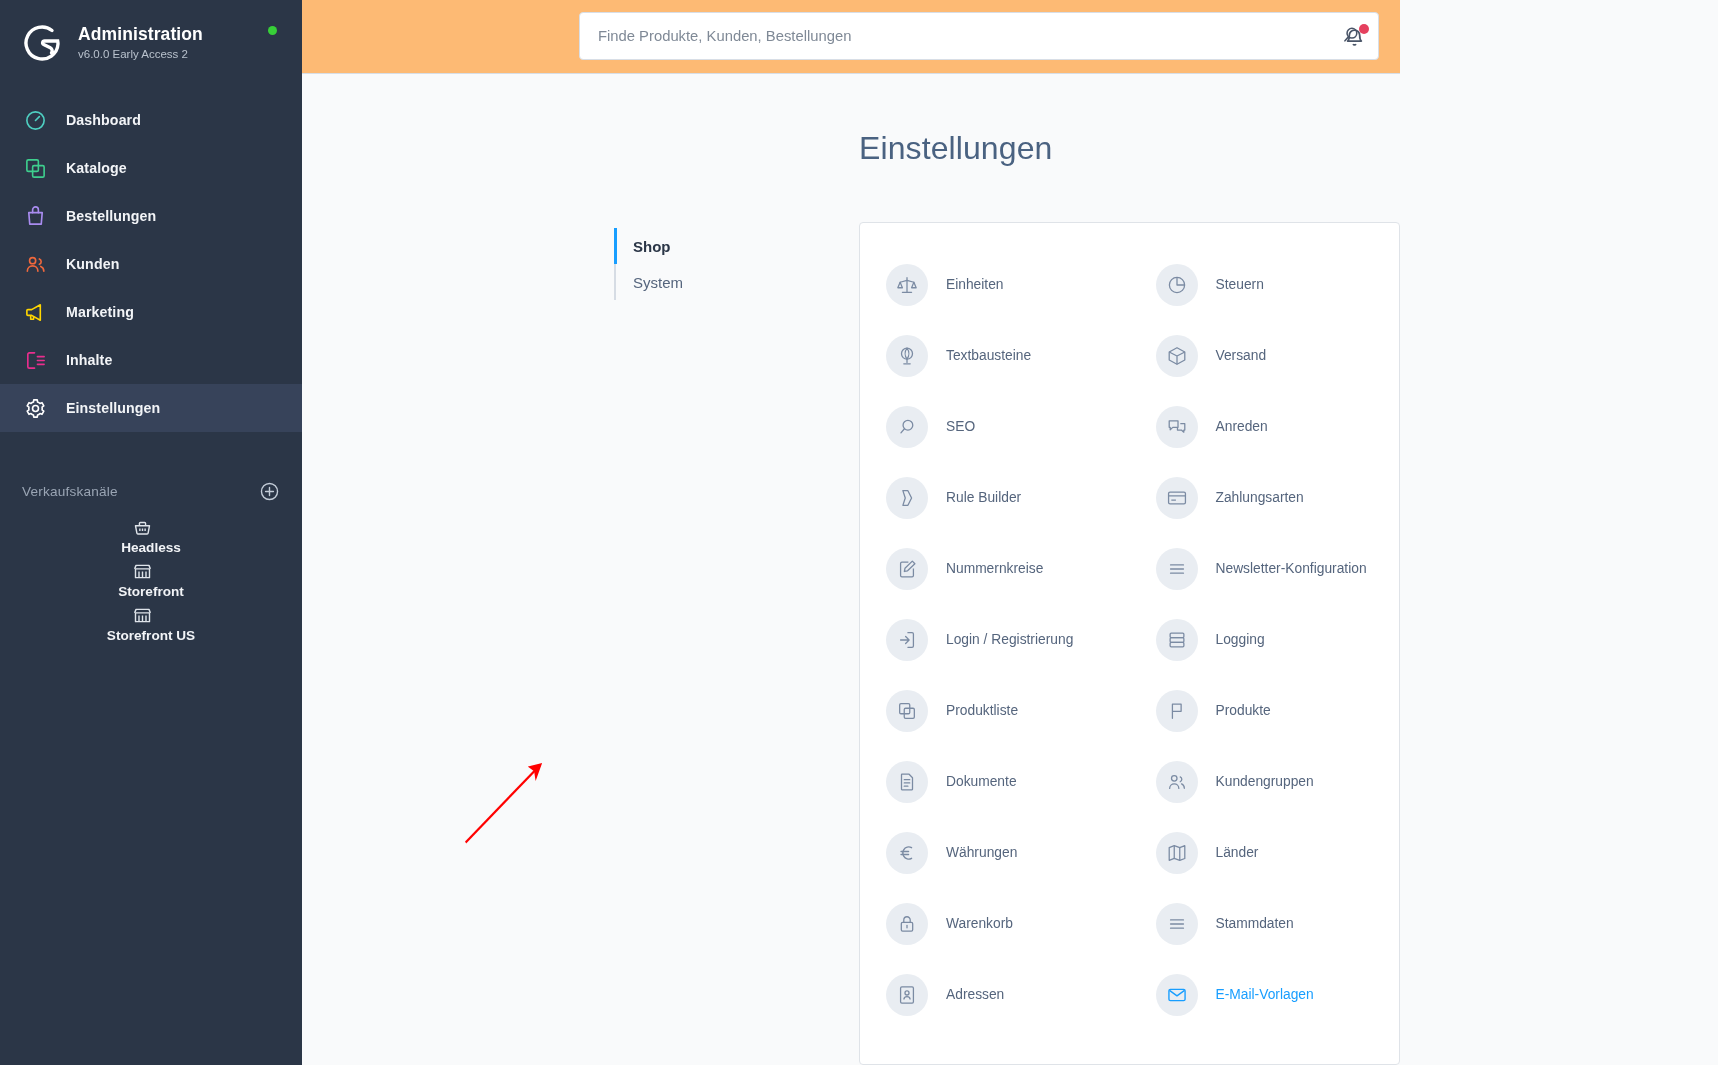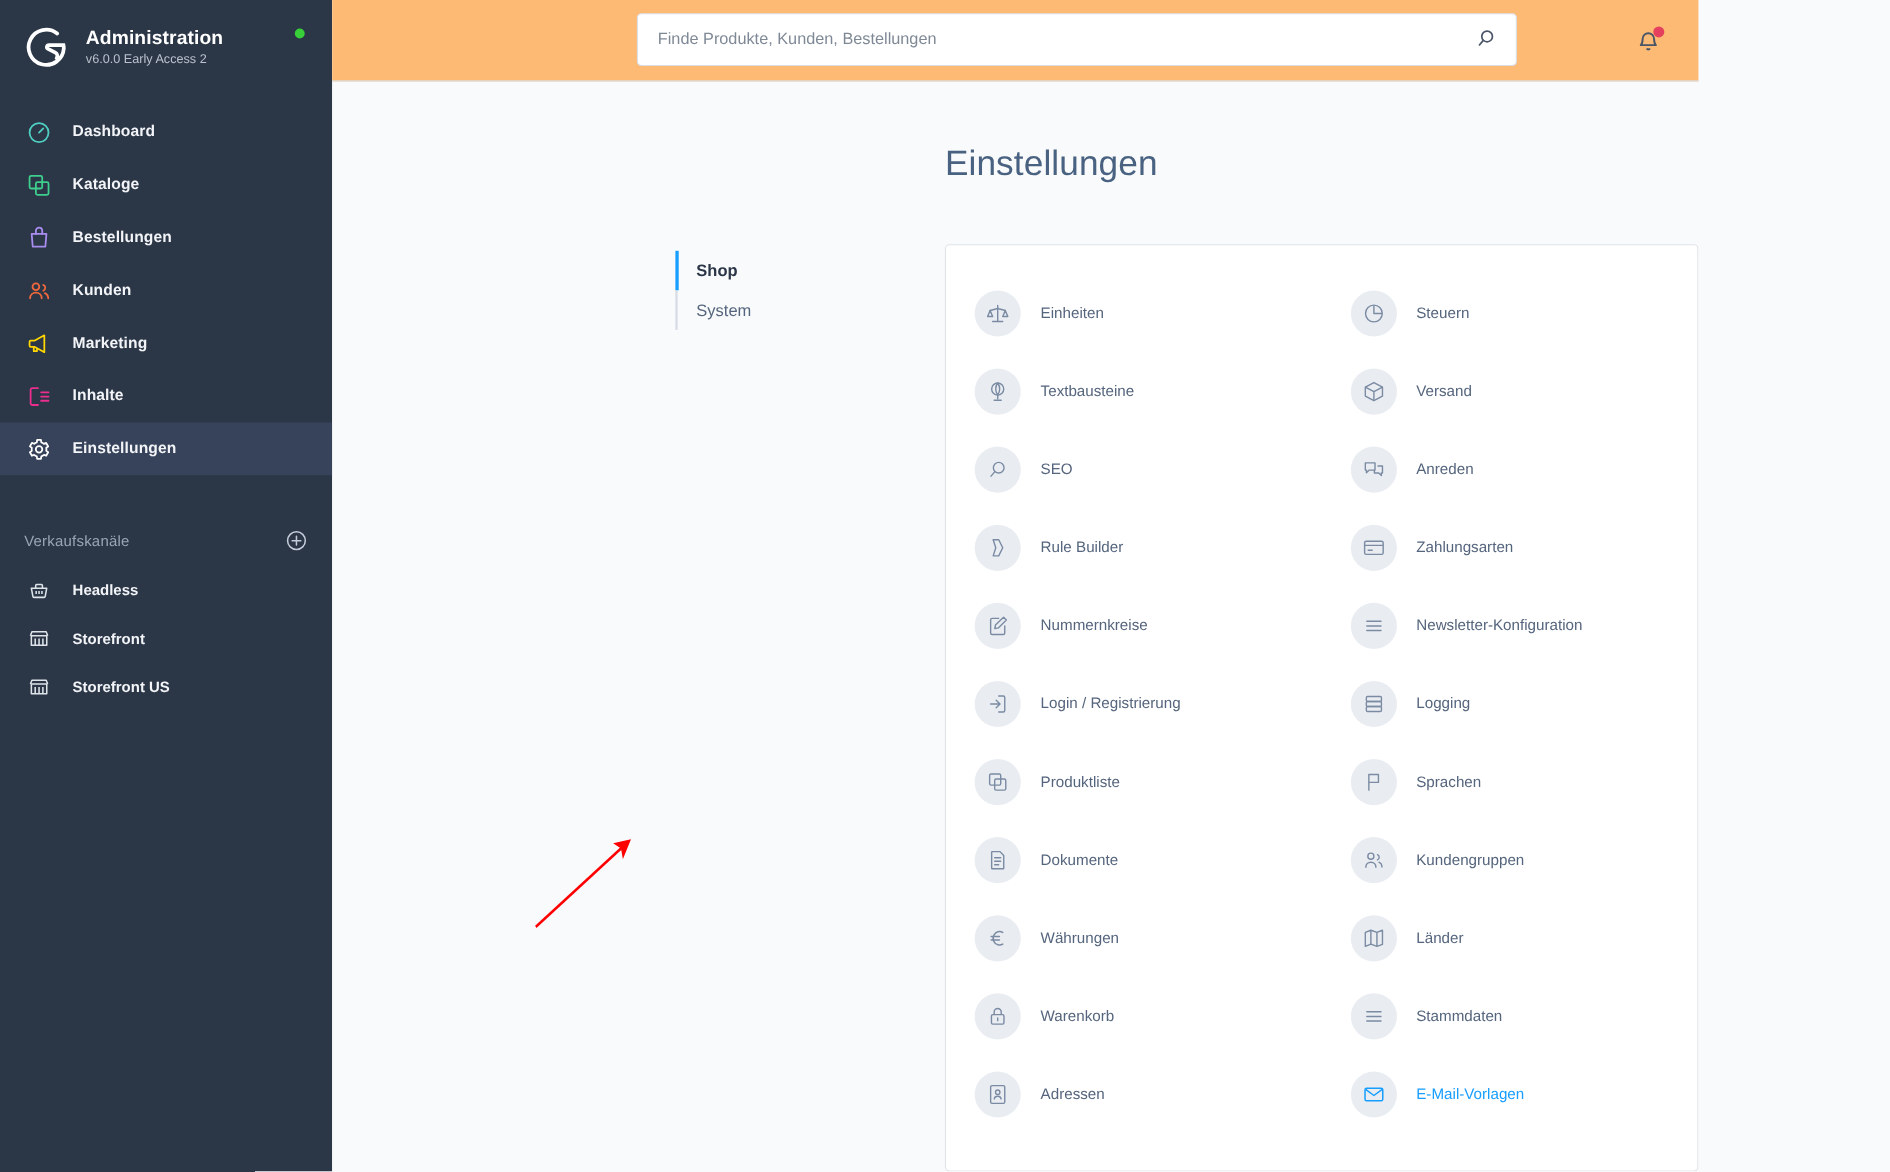--- a/index.html
+++ b/index.html
@@ -2,21 +2,21 @@
 <html><head>
 <meta charset="utf-8">
 <style>
   * { box-sizing: border-box; margin: 0; padding: 0; }
   html, body {
     width: 1718px; height: 1065px;
     font-family: "Liberation Sans", sans-serif;
     background: #f9fafb;
     overflow: hidden;
   }
-  .app { display: flex; width: 1544px; height: 1065px; position: relative; }
+  .app { display: flex; width: 1400px; height: 1065px; position: relative; }
 
   
   .sidebar {
     width: 302px; flex: 0 0 302px;
     background: #2b3647;
     color: #fff;
     display: flex; flex-direction: column;
     position: relative;
   }
   .brand {
@@ -49,21 +49,21 @@
   .nav-label { font-size: 14.2px; font-weight: bold; color: #f2f4f7; letter-spacing: .1px; }
 
   .sales-head {
     display: flex; align-items: center; justify-content: space-between;
     padding: 0 22px; margin-top: 46px; margin-bottom: 10px;
     height: 26px;
   }
   .sales-title { font-size: 13.6px; color: #9aa5b4; letter-spacing: .2px; }
   .sales-add { width: 21px; height: 21px; cursor: pointer; }
 
-  .ch-item { display: flex; align-items: center; height: 44px; padding: 0 22px; cursor: pointer; }
+  .ch-item { display: flex; align-items: center; height: 44px; padding: 0 22px; cursor: pointer; flex-direction: column; }
   .ch-icon { width: 26px; height: 26px; flex: 0 0 26px; margin-right: 18px; display:flex; align-items:center; justify-content:center;}
   .ch-icon svg { width: 21px; height: 21px; display:block; }
   .ch-label { font-size: 13.6px; font-weight: bold; color: #f2f4f7; }
 
   
   .main { flex: 1; display: flex; flex-direction: column; background: #f9fafb; min-width: 0; position: relative; }
 
   .topbar {
     height: 74px; flex: 0 0 74px;
     background: #fdba74;
@@ -461,21 +461,21 @@
               </span>
               <span class="tile-label">Produktliste</span>
             </div>
 
             <div class="tile">
               <span class="tile-icon">
                 <svg viewBox="0 0 24 24" fill="none" stroke="#7b8ba3" stroke-width="1.4" stroke-linecap="round" stroke-linejoin="round">
                   <path d="M7 20V4.5h9.5v7.8H7"></path>
                 </svg>
               </span>
-              <span class="tile-label">Sprachen</span>
+              <span class="tile-label">Produkte</span>
             </div>
 
             <div class="tile">
               <span class="tile-icon">
                 <svg viewBox="0 0 24 24" fill="none" stroke="#7b8ba3" stroke-width="1.4" stroke-linecap="round" stroke-linejoin="round">
                   <path d="M6.5 3.5h7.8L18 7.3V20a.5.5 0 0 1-.5.5h-11A.5.5 0 0 1 6 20V4a.5.5 0 0 1 .5-.5z"></path>
                   <path d="M9 9.5h6M9 13h6M9 16.5h4"></path>
                 </svg>
               </span>
               <span class="tile-label">Dokumente</span>

